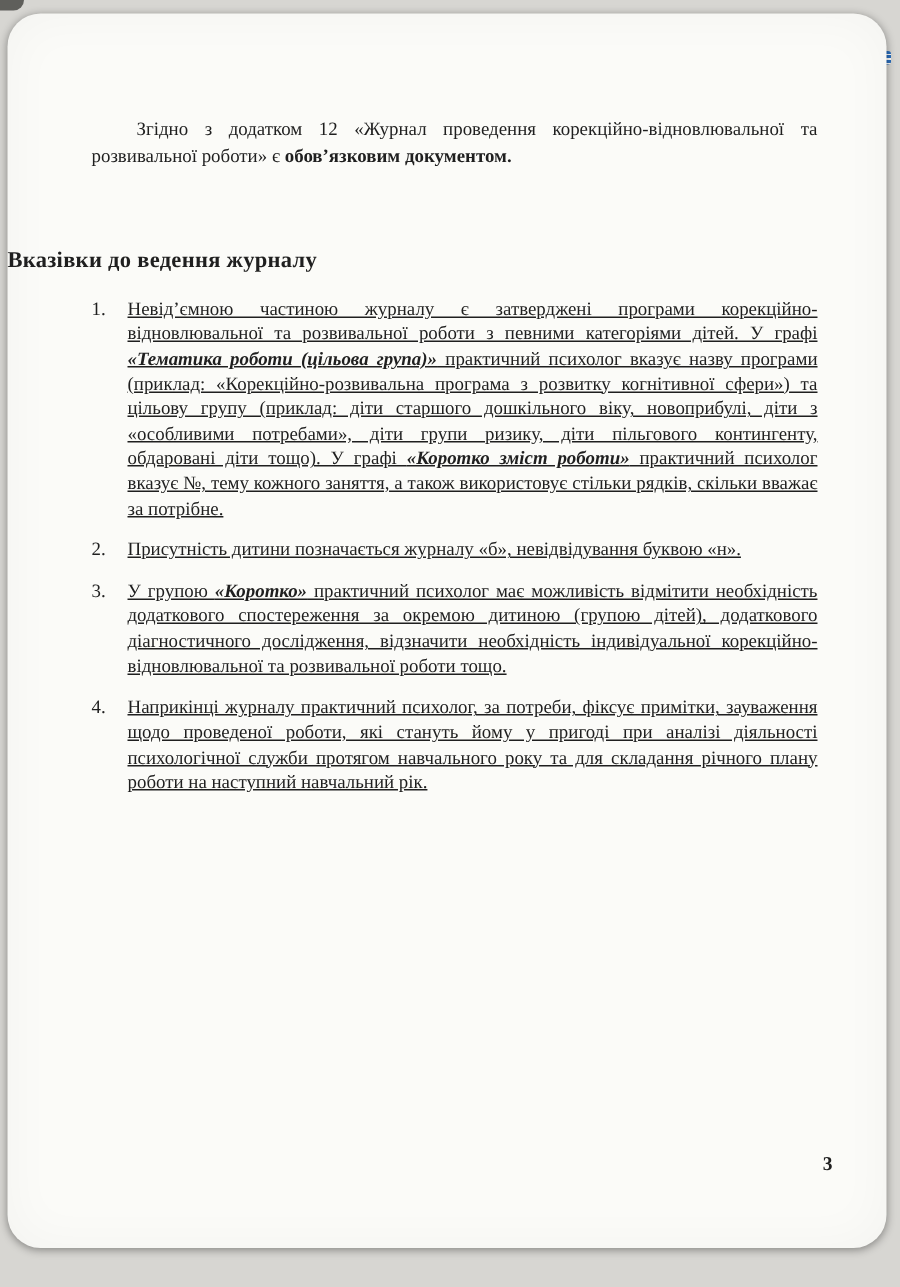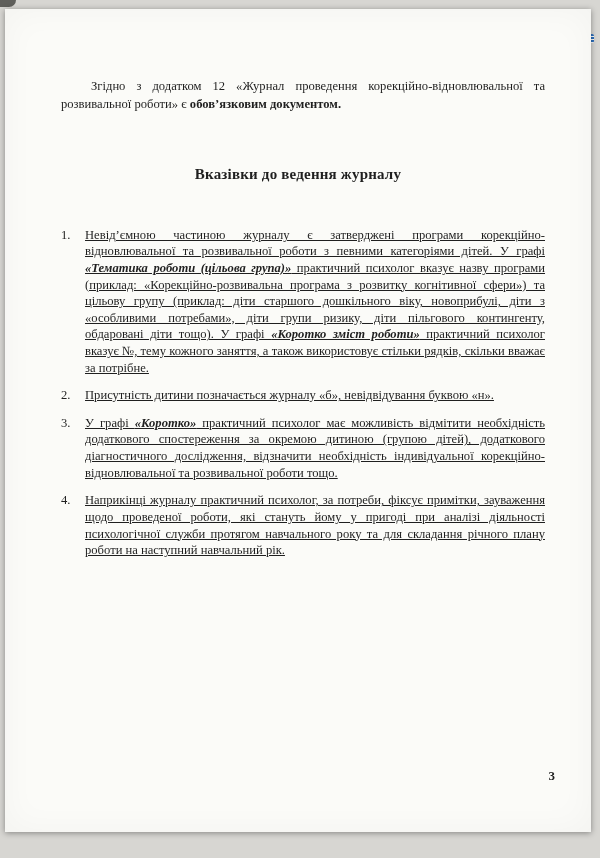--- a/index.html
+++ b/index.html
@@ -9,20 +9,21 @@
     position: relative;
     overflow: hidden;
     font-family: "Liberation Serif", serif;
     color: #1f1f1f;
   }
   .scan-page {
     position: absolute;
     left: 5px; top: 9px; right: 9px; bottom: 26px;
     background: #fbfbf8;
     box-shadow: 0 1px 6px rgba(0,0,0,.38), inset 0 0 35px rgba(0,0,0,.035);
+    border-radius: 22px;
   }
   .corner-artifact {
     position: absolute; top: 0; left: 0;
     width: 16px; height: 7px;
     background: #4a4a47;
     border-bottom-right-radius: 7px;
     opacity: .85;
   }
   .logo-badge {
     position: absolute; top: 32px; right: 6px;
@@ -41,22 +42,22 @@
   }
   .intro {
     margin: 68px 46px 0 56px;
     font-size: 12.6px;
     line-height: 1.46;
     text-align: justify;
     text-indent: 30px;
   }
   .intro b { font-weight: bold; }
   .heading {
-    margin: 52px 0 44px;
-    text-align: center;
+    margin: 52px 0 15px;
+    text-align: left;
     font-size: 15px;
     font-weight: bold;
     letter-spacing: .2px;
   }
   .list { margin: 0 46px 0 56px; }
   .list-item {
     display: flex;
     margin-bottom: 11px;
     font-size: 12.6px;
     line-height: 1.32;
@@ -98,21 +99,21 @@
       <div class="list-item">
         <span class="num">1.</span>
         <div class="item-body"><span>Невід’ємною частиною журналу є затверджені програми корекційно-відновлювальної та розвивальної роботи з певними категоріями дітей. У графі </span><span class="it">«Тематика роботи (цільова група)»</span><span> практичний психолог вказує назву програми (приклад: «Корекційно-розвивальна програма з розвитку когнітивної сфери») та цільову групу (приклад: діти старшого дошкільного віку, новоприбулі, діти з «особливими потребами», діти групи ризику, діти пільгового контингенту, обдаровані діти тощо). У графі </span><span class="it">«Коротко зміст роботи»</span><span> практичний психолог вказує №, тему кожного заняття, а також використовує стільки рядків, скільки вважає за потрібне.</span></div>
       </div>
       <div class="list-item">
         <span class="num">2.</span>
         <div class="item-body"><span>Присутність дитини позначається журналу «б», невідвідування буквою «н».</span></div>
       </div>
       <div class="list-item">
         <span class="num">3.</span>
-        <div class="item-body"><span>У графі </span><span class="it">«Коротко»</span><span> практичний психолог має можливість відмітити необхідність додаткового спостереження за окремою дитиною (групою дітей), додаткового діагностичного дослідження, відзначити необхідність індивідуальної корекційно-відновлювальної та розвивальної роботи тощо.</span></div>
+        <div class="item-body"><span>У групою </span><span class="it">«Коротко»</span><span> практичний психолог має можливість відмітити необхідність додаткового спостереження за окремою дитиною (групою дітей), додаткового діагностичного дослідження, відзначити необхідність індивідуальної корекційно-відновлювальної та розвивальної роботи тощо.</span></div>
       </div>
       <div class="list-item">
         <span class="num">4.</span>
         <div class="item-body"><span>Наприкінці журналу практичний психолог, за потреби, фіксує примітки, зауваження щодо проведеної роботи, які стануть йому у пригоді при аналізі діяльності психологічної служби протягом навчального року та для складання річного плану роботи на наступний навчальний рік.</span></div>
       </div>
     </div>
 
   <div class="page-number">3</div>
 
 </div>

